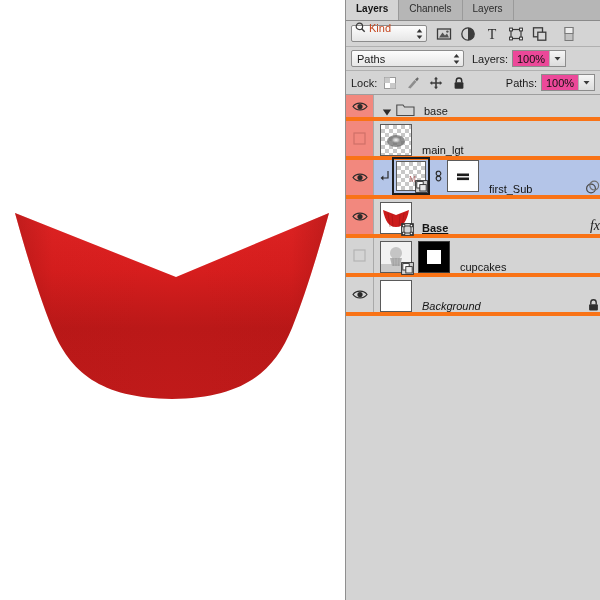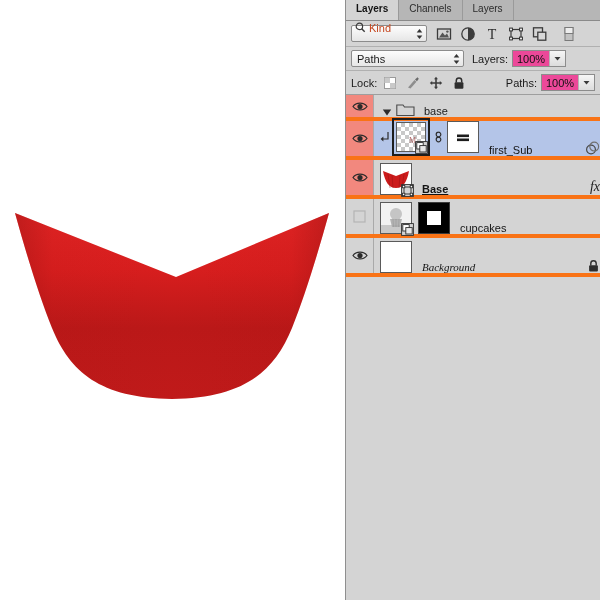--- a/index.html
+++ b/index.html
@@ -193,21 +193,21 @@
   .link-icon { margin: 0 3px; width: 11px; height: 14px; flex: none; }
   .clip-arrow { width: 11px; height: 14px; margin-right: 1px; flex: none; }
 
   .layer-name {
     margin-left: 10px;
     font-size: 11px;
     color: #141414;
     white-space: nowrap;
   }
   .layer-name.underlined { text-decoration: underline; font-weight: bold; }
-  .layer-name.italic { font-style: italic; font-family: Liberation Serif, serif; }
+  .layer-name.italic { font-style: italic; }
   .right-badge {
     margin-left: auto; 
     display: flex; align-items: center;
     flex: none;
   }
   .fx-text {
     font-family: "Liberation Serif", serif;
     font-style: italic; font-size: 14px;
     color: #1c1c1c;
   }
@@ -399,20 +399,43 @@
         </div>
         <svg class="group-disclosure" viewBox="0 0 10 10">
           <polygon points="0.8,2.6 9.2,2.6 5,8.4" fill="#2c2c2c"></polygon>
         </svg>
         <svg class="group-folder" viewBox="0 0 19 15">
           <path d="M0.8,3 L0.8,13.5 L18,13.5 L18,5 L8.5,5 L7,3 Z" fill="#d4d4d4" stroke="#4a4a4a" stroke-width="1.1"></path>
         </svg>
         <span class="group-name">base</span>
       </div>
 
+      <div class="layer-row">
+        <div class="eye-cell tinted">
+          <svg width="13" height="13" viewBox="0 0 13 13">
+            <rect x="1" y="1" width="11" height="11" fill="none" stroke="#cf7068" stroke-width="1.2"></rect>
+          </svg>
+        </div>
+        <div class="thumbs">
+          <div class="thumb checker">
+            <svg width="30" height="30" viewBox="0 0 30 30" style="position:absolute;left:0;top:0;">
+              <defs>
+                <radialGradient id="glowG" cx="50%" cy="50%" r="50%">
+                  <stop offset="0%" stop-color="#ffffff" stop-opacity="0.95"></stop>
+                  <stop offset="45%" stop-color="#cfcfcf" stop-opacity="0.75"></stop>
+                  <stop offset="100%" stop-color="#6a6a6a" stop-opacity="0"></stop>
+                </radialGradient>
+              </defs>
+              <ellipse cx="15" cy="16" rx="9" ry="6" fill="#6d6d6d" opacity="0.75"></ellipse>
+              <ellipse cx="15" cy="15" rx="6" ry="4" fill="url(#glowG)"></ellipse>
+            </svg>
+          </div>
+        </div>
+        <span class="layer-name">main_lgt</span>
+      </div>
 
       <div class="layer-row selected">
         <div class="eye-cell tinted">
           <svg width="16" height="11" viewBox="0 0 16 11">
             <path d="M1,5.5 C4,1 12,1 15,5.5 C12,10 4,10 1,5.5 Z" fill="none" stroke="#2a2a2a" stroke-width="1.2"></path>
             <circle cx="8" cy="5.5" r="2.6" fill="#2a2a2a"></circle>
           </svg>
         </div>
         <div class="thumbs">
           <svg class="clip-arrow" viewBox="0 0 11 14">

